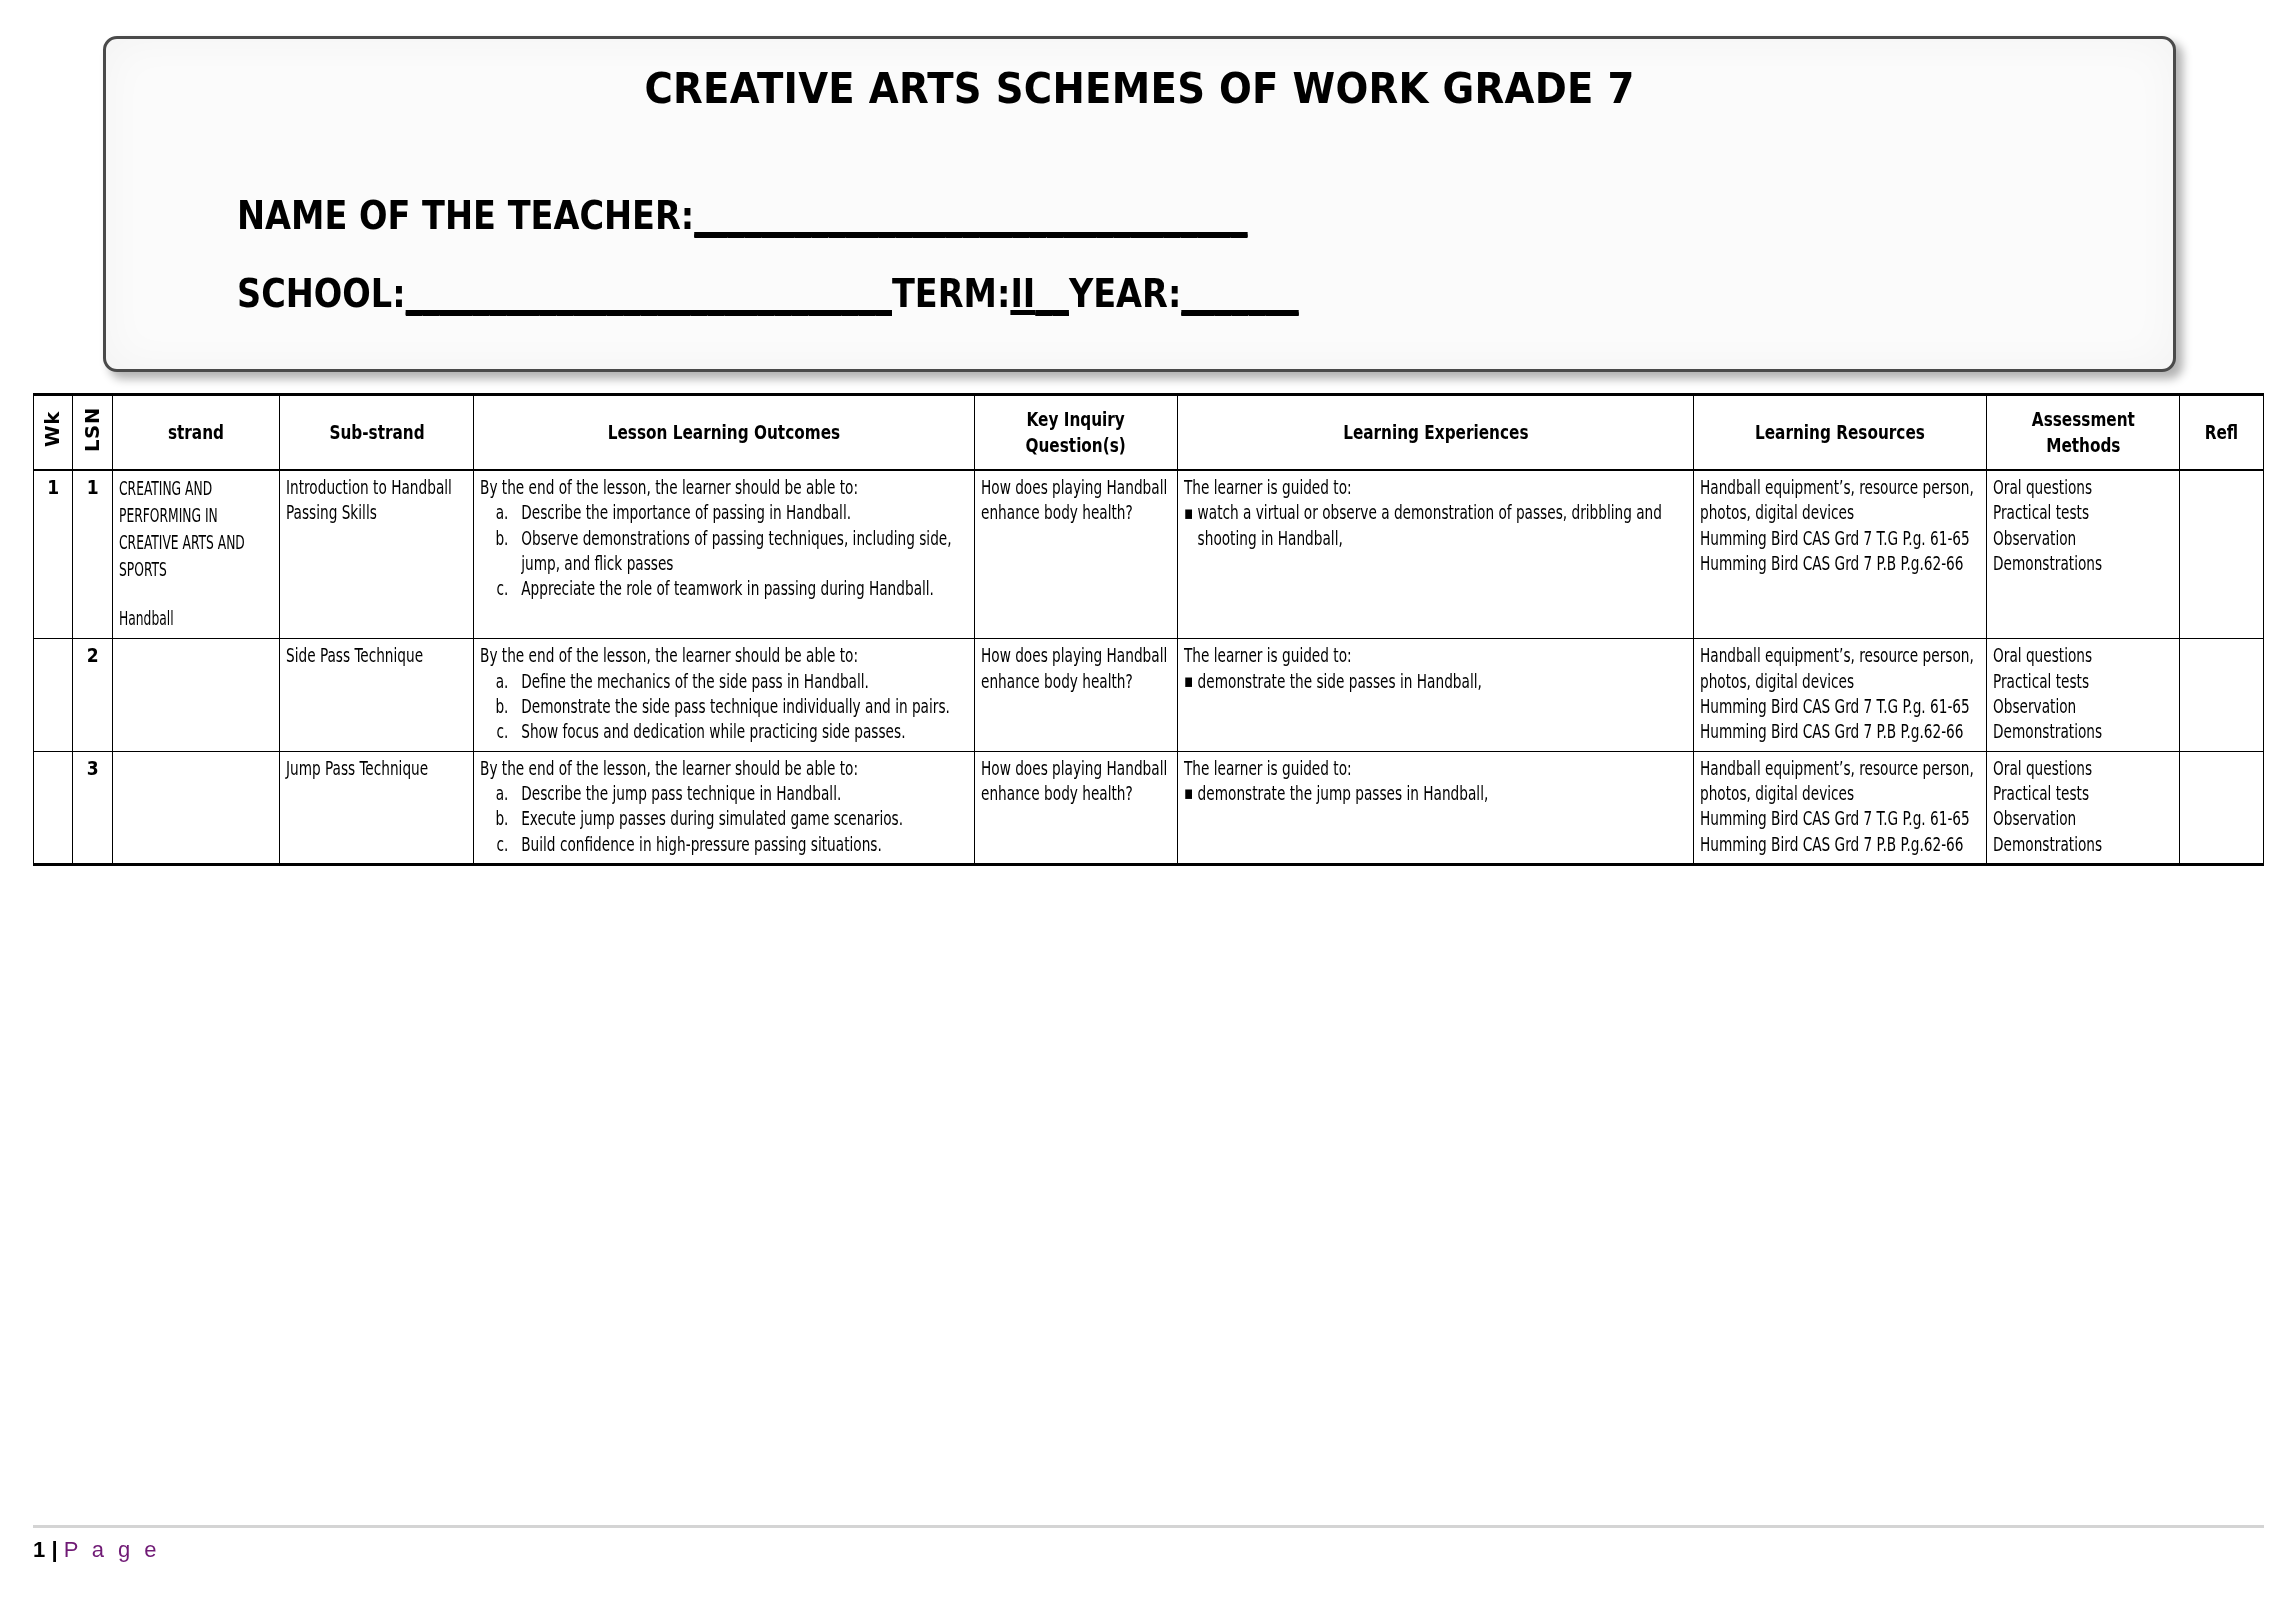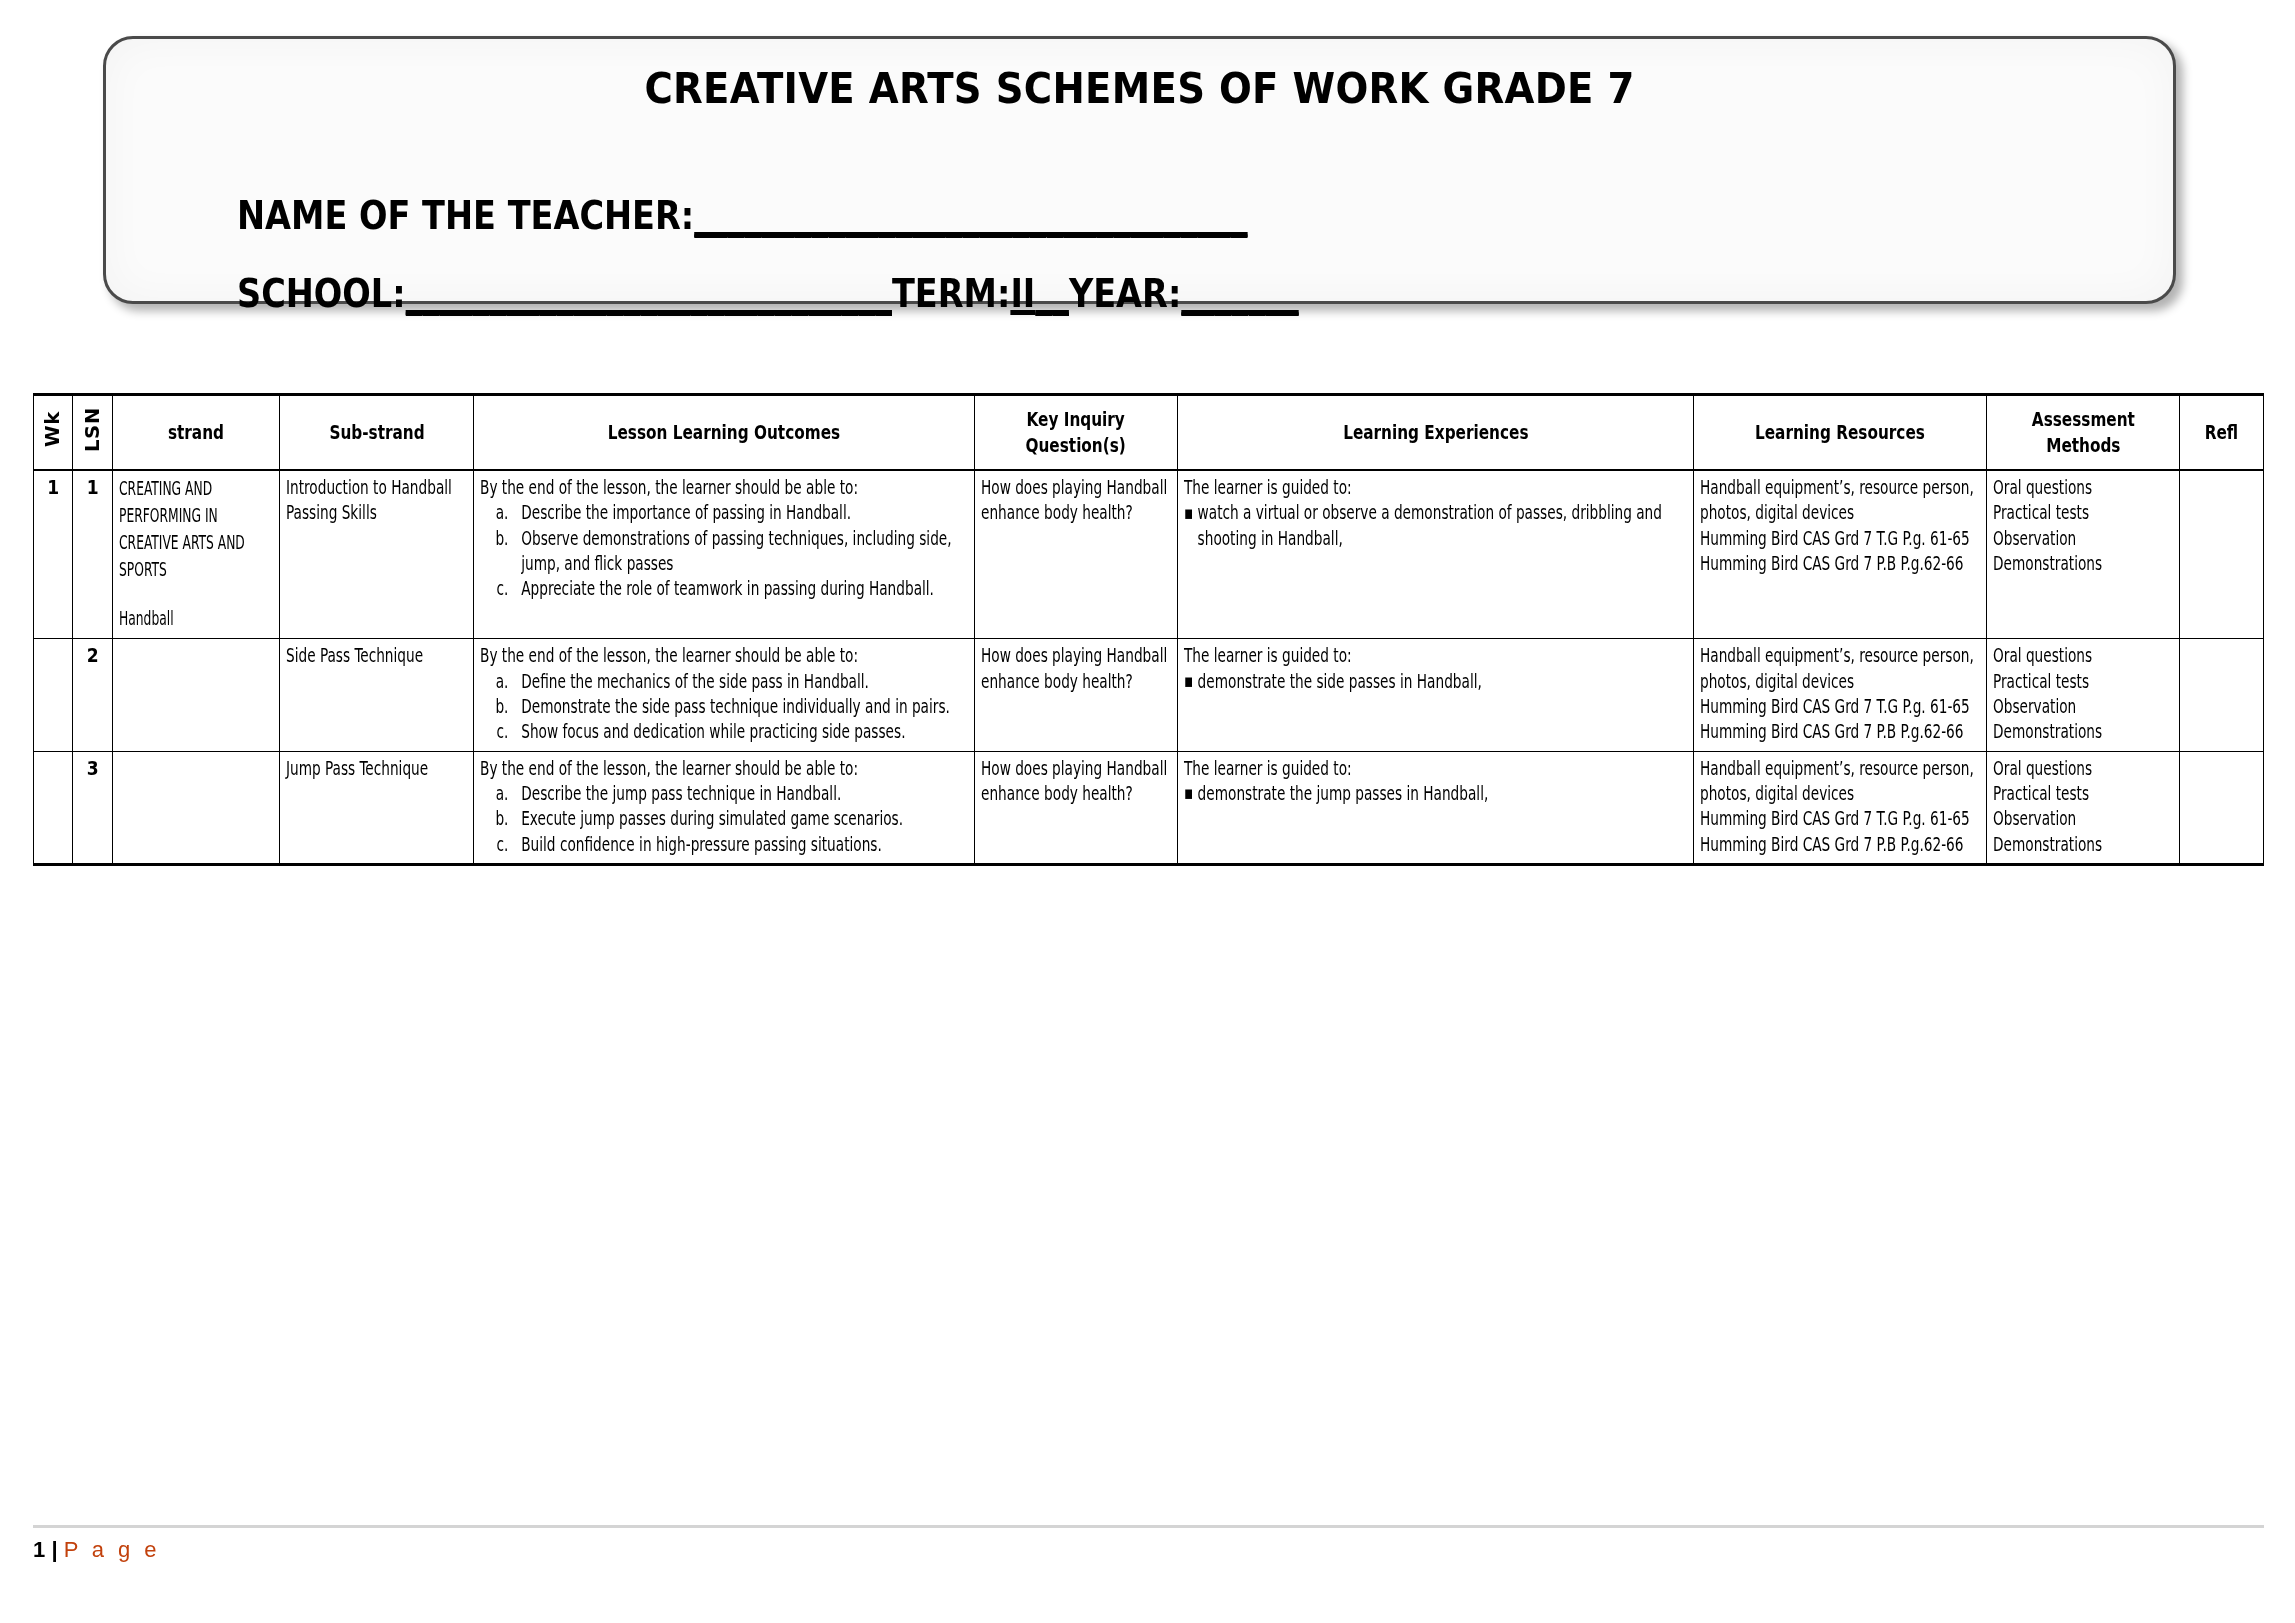--- a/index.html
+++ b/index.html
@@ -15,24 +15,24 @@
     position: relative;
     overflow: hidden;
   }
 
   
   .header-box {
     position: absolute;
     left: 103px;
     top: 36px;
     width: 2073px;
-    height: 268px;
+    height: 336px;
     box-sizing: border-box;
     border: 3.3px solid #4a4a4a;
-    border-radius: 30px;
+    border-radius: 14px;
     background: #fbfbfb;
     box-shadow: 6.5px 6.5px 9.2px rgba(0,0,0,0.30),
                 inset 0 0 46px rgba(0,0,0,0.035);
   }
   .doc-title {
     position: absolute;
     left: 0;
     right: 0;
     top: 25px;
     text-align: center;
@@ -154,21 +154,21 @@
     height: 2.6px;
     background: #d4d4d4;
   }
   .footer-text {
     margin-top: 9.2px;
     font-family: "Liberation Sans", sans-serif;
     font-size: 22px;
   }
   .footer-num { font-weight: bold; color: #000; }
   .footer-sep { font-weight: bold; color: #000; }
-  .footer-word { color: #c2410c; letter-spacing: 3.9px; margin-top: 24px; }
+  .footer-word { color: #701a75; letter-spacing: 3.9px; margin-top: 24px; }
 </style>
 </head>
 <body>
 
 <div class="header-box">
   <div class="doc-title">CREATIVE ARTS SCHEMES OF WORK GRADE 7</div>
 
   <div class="field-line field-teacher">
     <span>NAME OF THE TEACHER:</span><span class="blank">_________________________________</span>
   </div>

